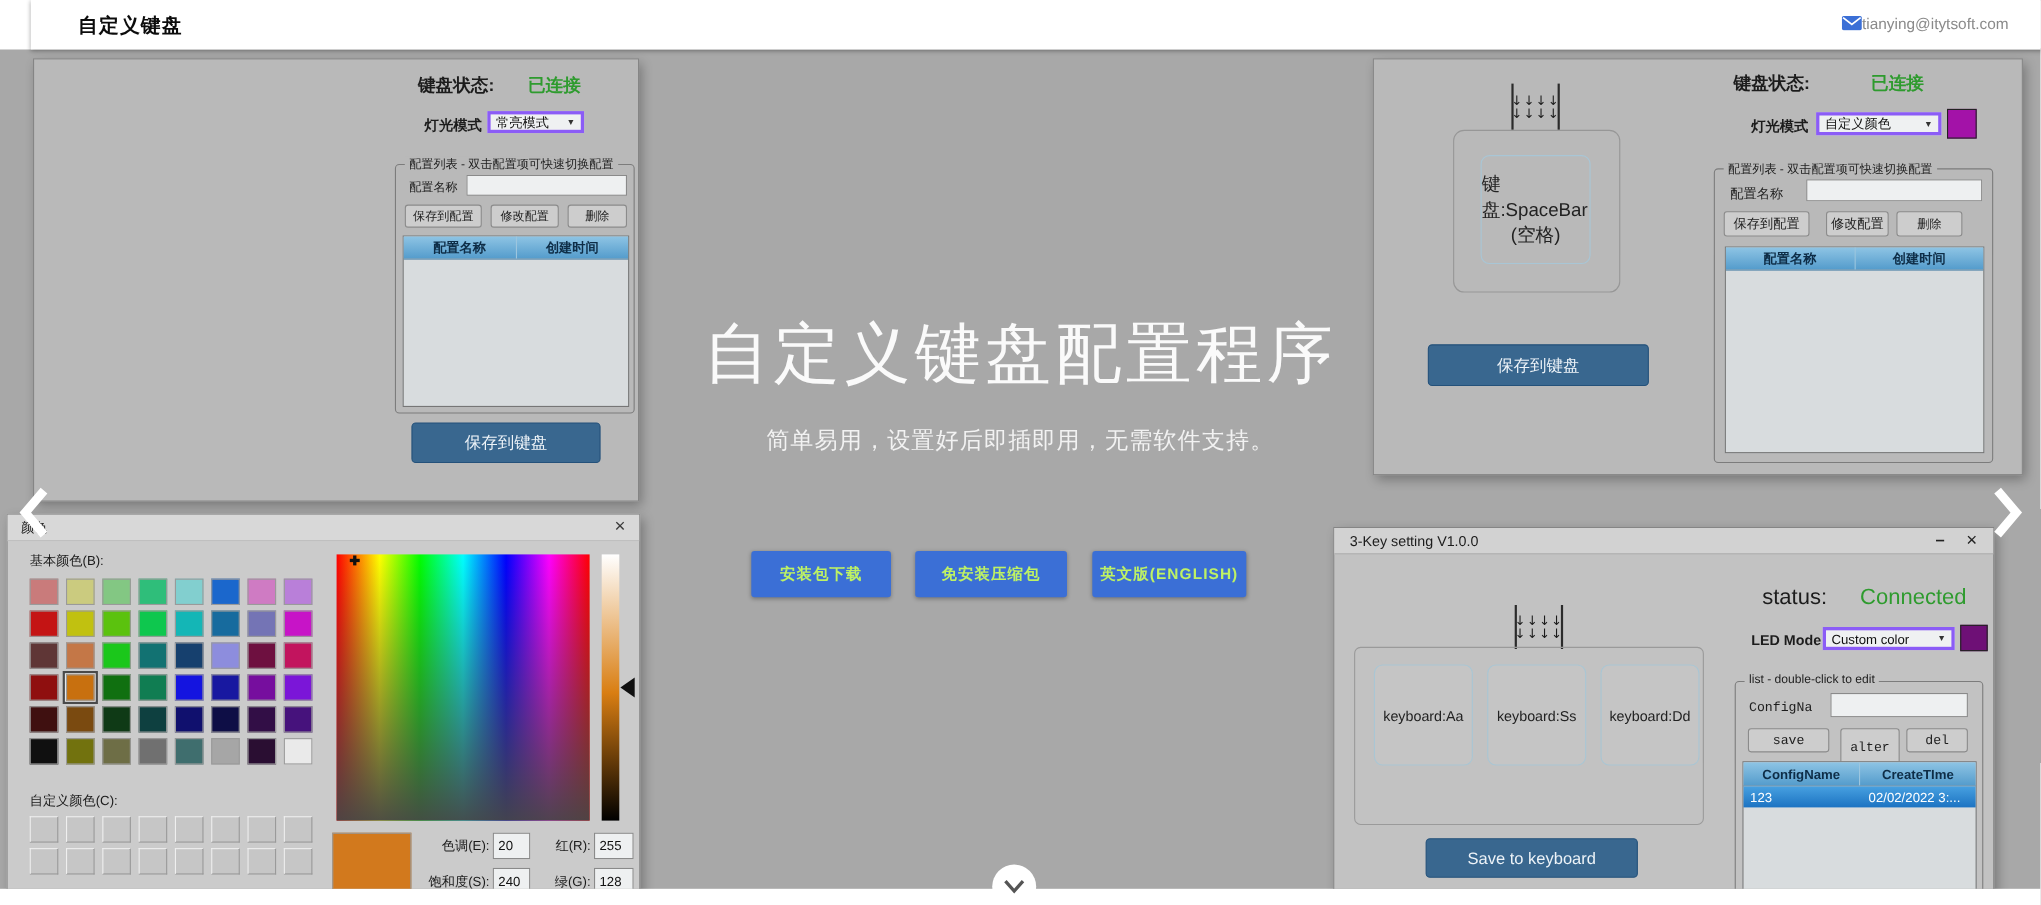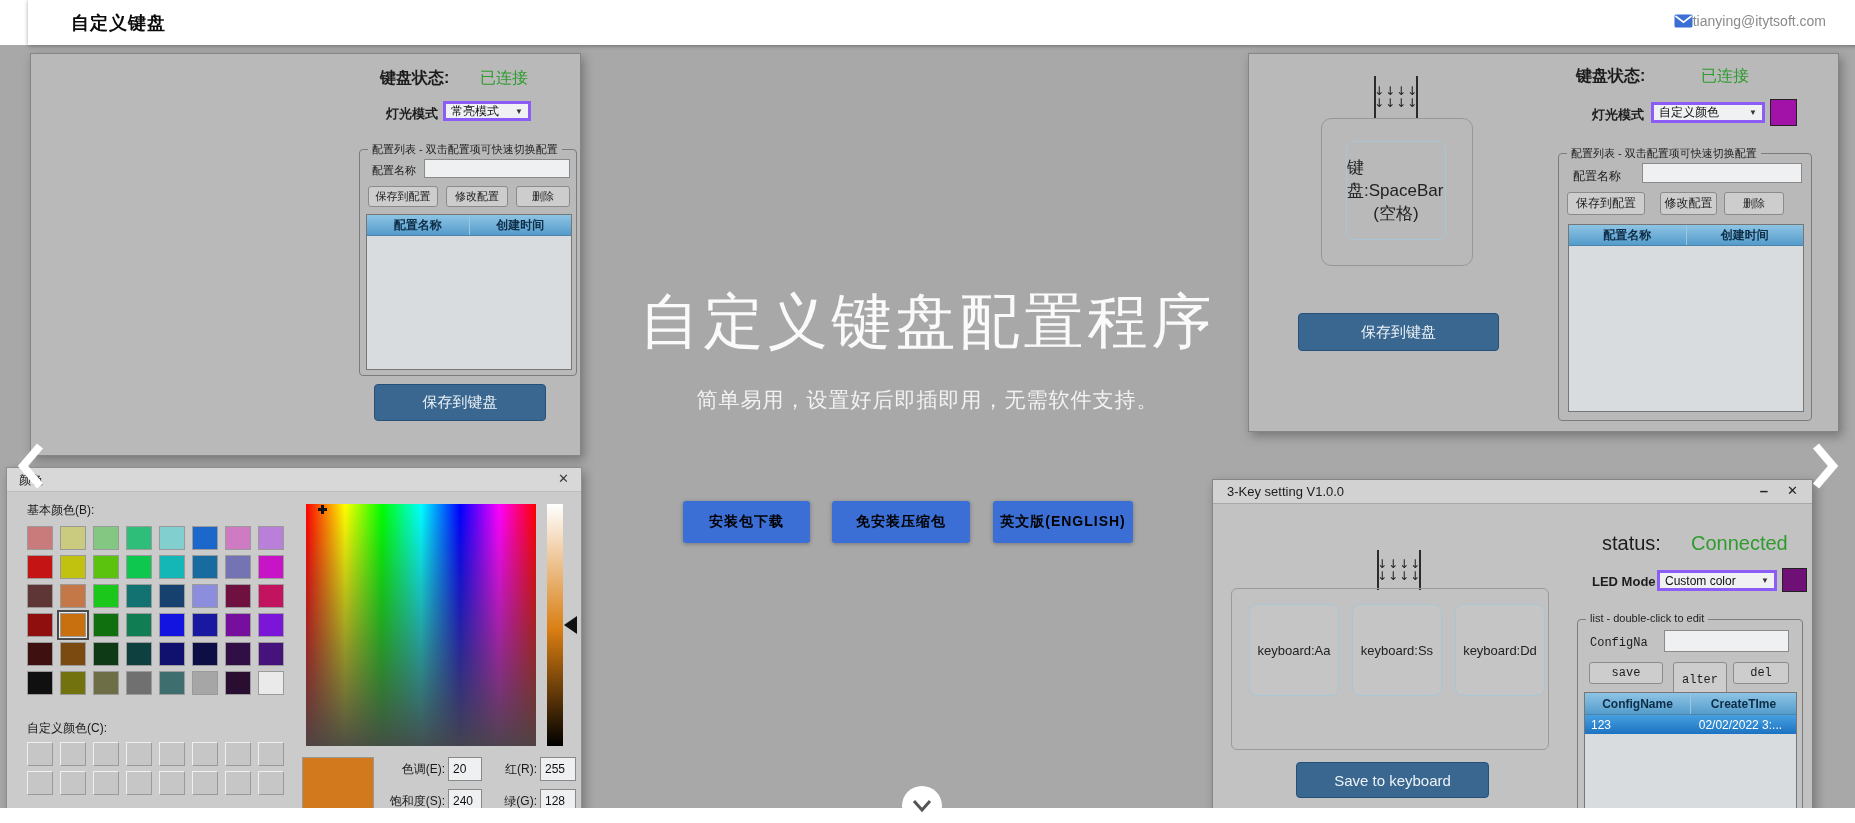--- a/index.html
+++ b/index.html
@@ -13,21 +13,21 @@
        box-shadow:0 1px 4px rgba(0,0,0,.35);z-index:20;margin-left:28px;}
   #hdr .brand{position:absolute;left:43px;top:11px;font-size:18px;font-weight:bold;color:#0c0c0c;letter-spacing:1px;}
   #hdr .mail{position:absolute;right:57px;top:13px;display:flex;align-items:center;gap:0;
              font-size:14px;color:#8a8a8a;cursor:pointer;}
 
   
   #hero{position:absolute;left:0;top:45px;width:1855px;height:763px;background:#a8a8a8;overflow:hidden;z-index:1;}
 
   .win{position:absolute;background:#b9b9b9;border:1px solid #858585;box-shadow:3px 4px 10px rgba(0,0,0,.30);box-sizing:border-box;}
   .winlabel{font-weight:bold;color:#1c1c1c;}
-  .green{color:#2E9B2E;font-weight:normal;}
+  .green{color:#2E9B2E;font-weight:bold;}
 
   .grp{position:absolute;border:1px solid #7c7c7c;border-radius:4px;box-sizing:border-box;}
   .legend{position:absolute;top:-8px;left:8px;font-size:11px;color:#1e1e1e;padding:0 4px;white-space:nowrap;}
   .bgA{background:#b9b9b9;} .bgC{background:#c2c2c2;}
 
   .txt{position:absolute;background:#eef0f1;border:1px solid #8a8a8a;box-sizing:border-box;}
   .sbtn{position:absolute;display:flex;align-items:center;justify-content:center;background:#cdcdcd;
         border:1px solid #8b8b8b;border-radius:3px;font-size:11px;color:#1d1d1d;box-sizing:border-box;}
   .mono{font-family:"Liberation Mono","DejaVu Sans Mono",monospace;font-size:12px;}
   .combo{position:absolute;background:#eff1f2;border:3px solid #8b5cf6;display:flex;align-items:center;
@@ -88,21 +88,21 @@
   .cfl{font-size:12px;color:#1a1a1a;text-align:right;white-space:nowrap;}
   .cfi{height:24px;background:#eef0f1;border:1px solid #8a8a8a;box-sizing:border-box;
         display:flex;align-items:center;padding-left:4px;font-size:12px;color:#111;}
 
   
   #heroTitle{position:absolute;left:0;top:237px;width:100%;text-align:center;color:#fafafa;
         font-size:60px;font-weight:300;letter-spacing:4px;}
   #heroSub{position:absolute;left:0;top:341px;width:100%;text-align:center;color:#f2f2f2;
         font-size:21px;letter-spacing:1px;}
   .dlbtn{position:absolute;top:456px;height:42px;background:#3B6FD6;border:none;border-radius:3px;
-        color:#000000;font-size:14px;font-weight:bold;display:flex;align-items:center;justify-content:center;
+        color:#bef264;font-size:14px;font-weight:bold;display:flex;align-items:center;justify-content:center;
         box-shadow:0 1px 4px rgba(0,0,0,.3);cursor:pointer;letter-spacing:1px;}
   .navarrow{position:absolute;top:395px;width:34px;height:52px;cursor:pointer;}
   #chev{position:absolute;left:902px;top:786px;width:40px;height:40px;background:#fff;border-radius:50%;
         z-index:15;display:flex;align-items:center;justify-content:center;cursor:pointer;}
 
   
   #winC .tbar{position:absolute;left:0;top:0;width:100%;height:24px;background:#d2d2d2;
         border-bottom:1px solid #a8a8a8;box-sizing:border-box;}
   #winC .tbar .tt{position:absolute;left:14px;top:4px;font-size:13px;color:#1c1c1c;}
   #winC .tbar .mi{position:absolute;right:44px;top:2px;font-size:15px;font-weight:bold;color:#222;}

